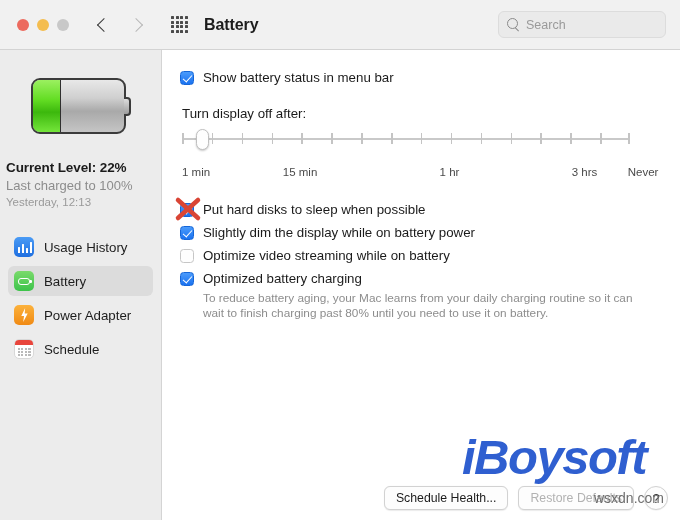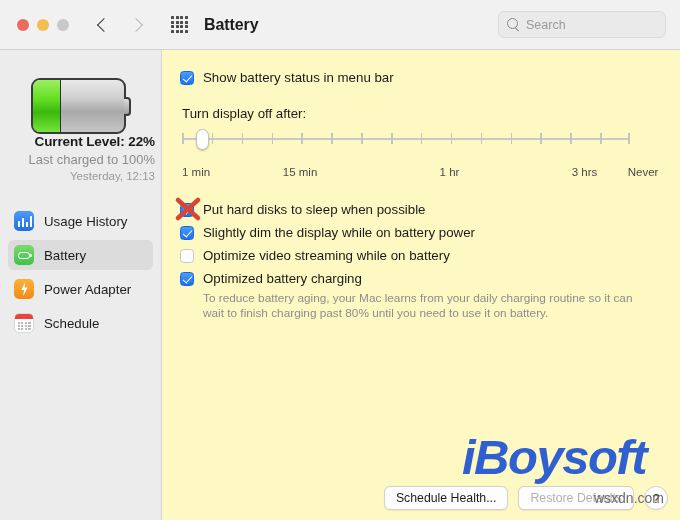--- a/index.html
+++ b/index.html
@@ -153,21 +153,22 @@
     position: absolute;
     right: 0px; top: 19px;
     width: 7px; height: 19px;
     background: linear-gradient(180deg,#dcdcdc,#9d9d9d);
     border: 2px solid #3b3b3b;
     border-left: none;
     border-radius: 0 4px 4px 0;
   }
 
   .batt-status {
-    text-align: right;
+    margin-top: 26px;
+    text-align: left;
     padding: 0 6px;
   }
   .batt-level {
     font-size: 13.5px; font-weight: 700; color: #1b1b1b;
     letter-spacing: -0.1px;
   }
   .batt-last {
     font-size: 13px; color: #8c8c8c; margin-top: 3px;
   }
   .batt-when {
@@ -235,21 +236,21 @@
   .ic-sched .cal-grid {
     position: absolute; left: 2.5px; right: 2.5px; top: 7.5px;
     display: grid; grid-template-columns: repeat(4,1fr);
     grid-auto-rows: 2px; gap: 1.3px;
   }
   .ic-sched .cal-grid i { background: #b9b9b9; }
 
   
   .content {
     flex: 1; position: relative;
-    background: #fef9c3;
+    background: #ffffff;
     padding: 20px 18px 0 18px;
   }
 
   .row-check {
     display: flex; align-items: flex-start;
     margin-bottom: 2px;
     position: relative;
   }
   .checkbox {
     width: 14px; height: 14px;

